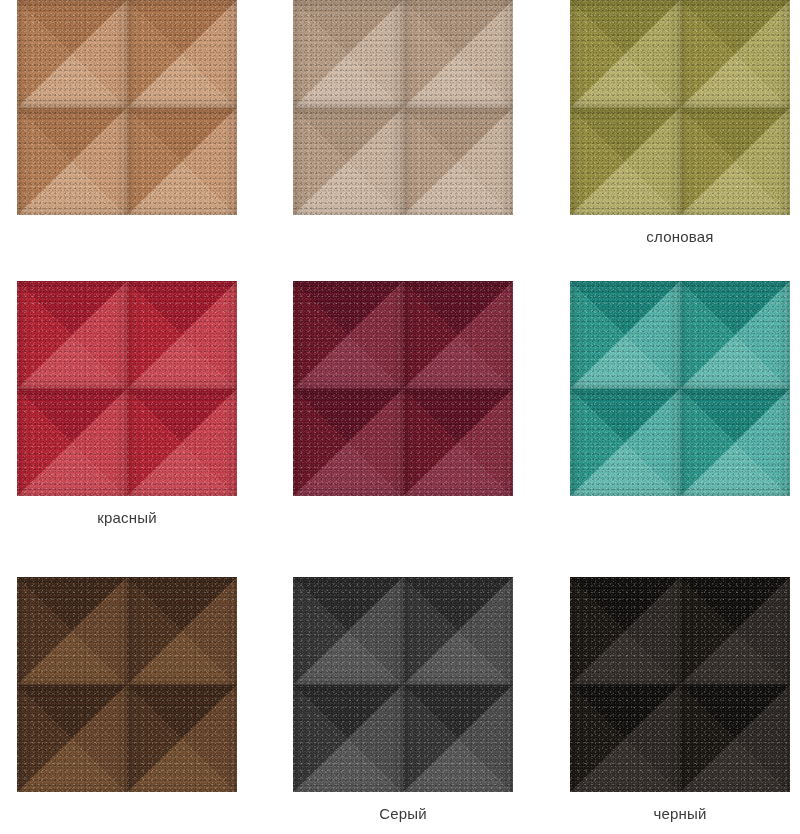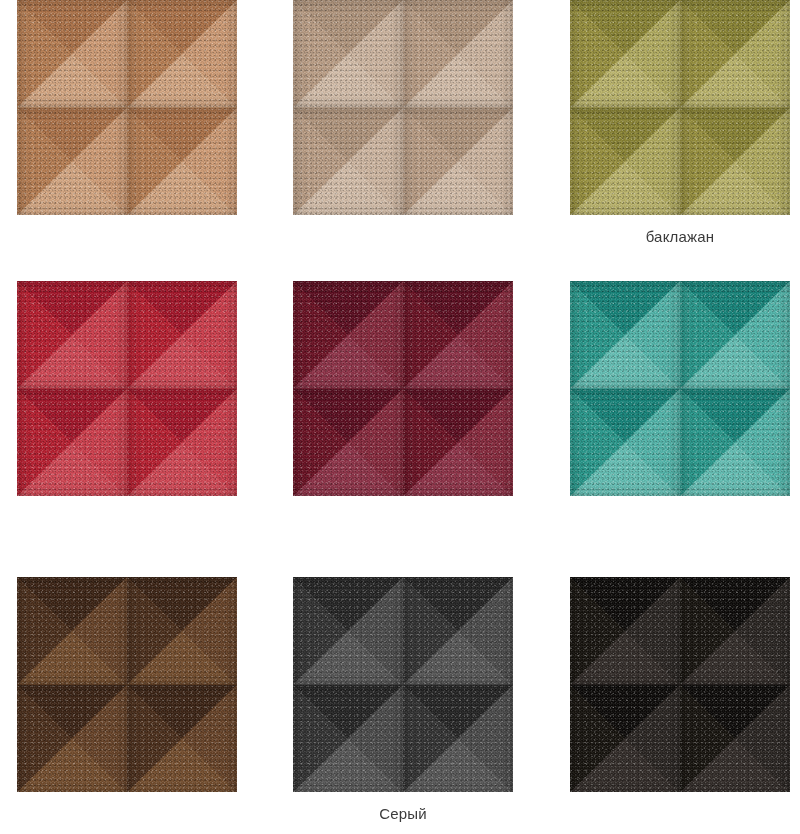--- a/index.html
+++ b/index.html
@@ -204,21 +204,21 @@
         <div class="quad">
           <div class="facet top" style="background: rgb(142, 136, 54);"></div>
           <div class="facet right" style="background: rgb(184, 178, 99);"></div>
           <div class="facet bottom" style="background: rgb(194, 187, 112);"></div>
           <div class="facet left" style="background: rgb(157, 149, 64);"></div>
           <div class="grain"></div>
           <div class="grain2"></div>
         </div>
         <div class="seams"></div>
       </div>
-    <div class="swatch-label">баклажан</div>
+    <div class="swatch-label">слоновая</div>
   </div>
 
   <div class="swatch-cell col-0 row-1">
     <div class="swatch-tile" style="background: rgb(197, 36, 54);">
         <div class="quad">
           <div class="facet top" style="background: rgb(168, 22, 42);"></div>
           <div class="facet right" style="background: rgb(212, 64, 79);"></div>
           <div class="facet bottom" style="background: rgb(216, 74, 88);"></div>
           <div class="facet left" style="background: rgb(189, 31, 49);"></div>
           <div class="grain"></div>
@@ -243,20 +243,21 @@
         <div class="quad">
           <div class="facet top" style="background: rgb(168, 22, 42);"></div>
           <div class="facet right" style="background: rgb(212, 64, 79);"></div>
           <div class="facet bottom" style="background: rgb(216, 74, 88);"></div>
           <div class="facet left" style="background: rgb(189, 31, 49);"></div>
           <div class="grain"></div>
           <div class="grain2"></div>
         </div>
         <div class="seams"></div>
       </div>
+    <div class="swatch-label">красный</div>
   </div>
 
   <div class="swatch-cell col-1 row-1">
     <div class="swatch-tile" style="background: rgb(119, 21, 42);">
         <div class="quad">
           <div class="facet top" style="background: rgb(94, 13, 32);"></div>
           <div class="facet right" style="background: rgb(139, 42, 62);"></div>
           <div class="facet bottom" style="background: rgb(147, 52, 74);"></div>
           <div class="facet left" style="background: rgb(111, 18, 37);"></div>
           <div class="grain"></div>
@@ -434,15 +435,16 @@
         <div class="quad">
           <div class="facet top" style="background: rgb(13, 11, 9);"></div>
           <div class="facet right" style="background: rgb(43, 38, 35);"></div>
           <div class="facet bottom" style="background: rgb(52, 46, 42);"></div>
           <div class="facet left" style="background: rgb(24, 20, 15);"></div>
           <div class="grain"></div>
           <div class="grain2"></div>
         </div>
         <div class="seams"></div>
       </div>
+    <div class="swatch-label">черный</div>
   </div>
 
 </div>
 
 </body></html>

